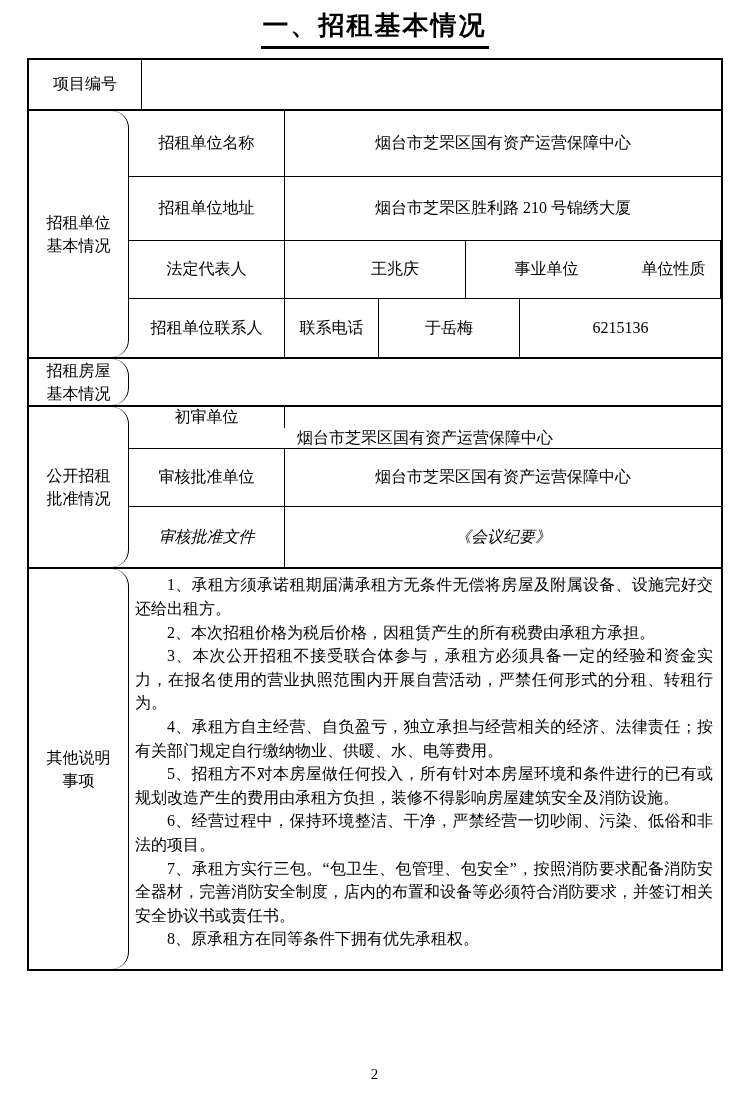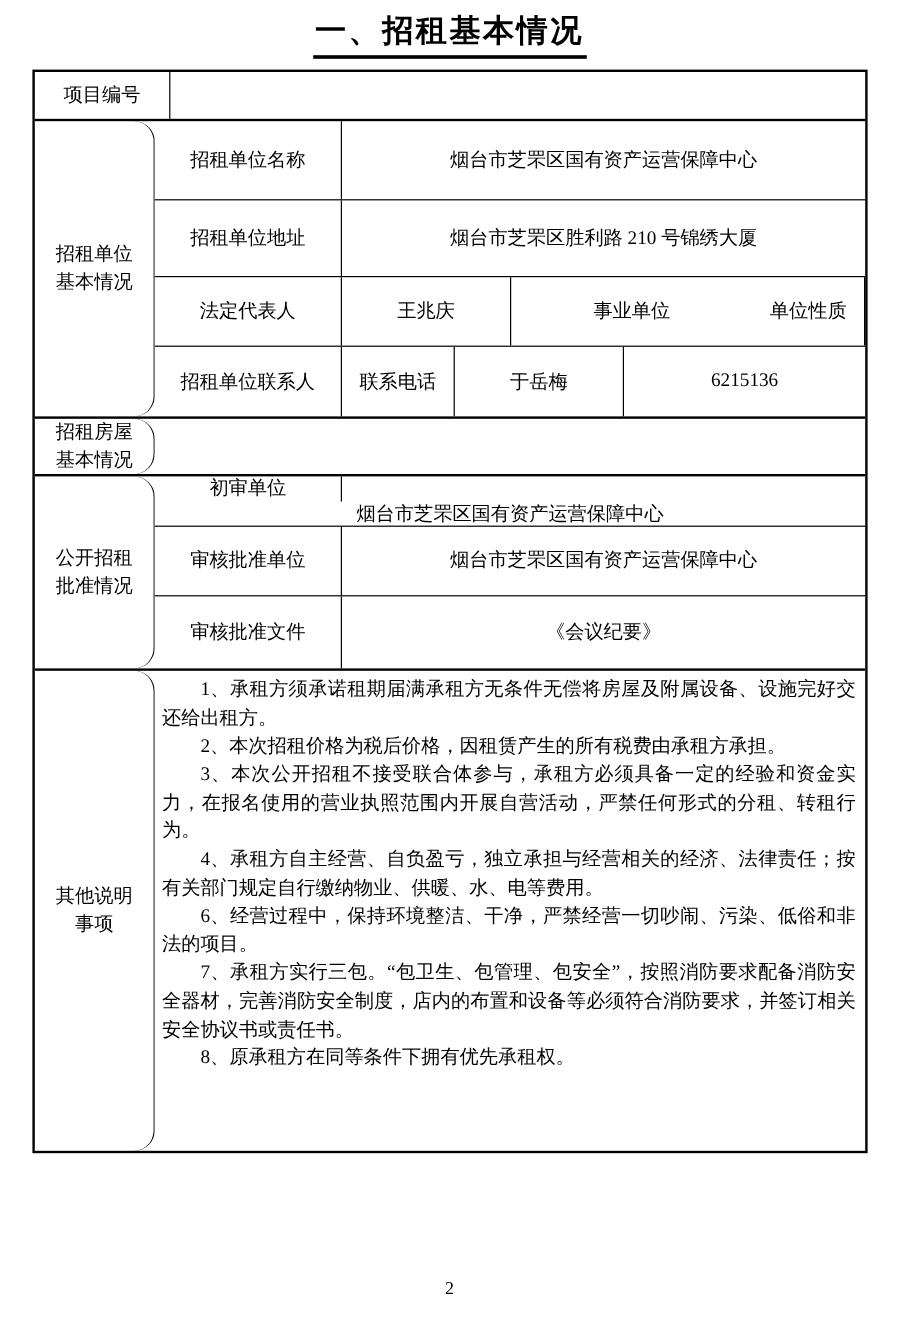--- a/index.html
+++ b/index.html
@@ -53,30 +53,30 @@
   .grow { flex: 1 1 auto; }
   
   .w-rowlabel1 { width: 113px; flex: none; }
   .w-grouplabel { width: 100px; flex: none; border-radius: 17px; }
   .w-fieldlabel { width: 156px; flex: none; }
   .w-val-a { width: 141px; flex: none; }
   .w-lbl-b { width: 94px;  flex: none; }
   .w-val-c { width: 162px; flex: none; }
   .w-lbl-d { width: 129px; flex: none; }
   
-  .h-r1  { height: 41px; }
+  .h-r1  { height: 51px; }
   .h-r2  { height: 66px; }
   .h-r3  { height: 64px; }
-  .h-r4  { height: 58px; }
+  .h-r4  { height: 58px; gap: 40px; }
   .h-r5  { height: 58px; }
   .h-r6  { height: 54px; }
   .h-r7  { height: 62px; }
   .h-r8  { height: 42px; flex-direction: column; }
   .h-r9  { height: 58px; }
-  .h-r10 { height: 60px; }
+  .h-r10 { height: 60px; font-style: italic; }
   .group-body { display: flex; flex-direction: column; flex: 1 1 auto; }
   .group-body .trow:last-child { border-bottom: none; }
   .notes-cell {
     display: block;
     text-align: left;
     padding: 4px 8px 4px 6px;
     min-height: 400px;
   }
   .notes-cell p {
     font-size: 16px;
@@ -165,20 +165,21 @@
 
     <div class="trow last">
       <div class="cell w-grouplabel">
         <span class="wrap4">其他说明事项</span>
       </div>
       <div class="cell grow end notes-cell">
         <p>1、承租方须承诺租期届满承租方无条件无偿将房屋及附属设备、设施完好交还给出租方。</p>
         <p>2、本次招租价格为税后价格，因租赁产生的所有税费由承租方承担。</p>
         <p>3、本次公开招租不接受联合体参与，承租方必须具备一定的经验和资金实力，在报名使用的营业执照范围内开展自营活动，严禁任何形式的分租、转租行为。</p>
         <p>4、承租方自主经营、自负盈亏，独立承担与经营相关的经济、法律责任；按有关部门规定自行缴纳物业、供暖、水、电等费用。</p>
+        <p>5、招租方不对本房屋做任何投入，所有针对本房屋环境和条件进行的已有或规划改造产生的费用由承租方负担，装修不得影响房屋建筑安全及消防设施。</p>
         <p>6、经营过程中，保持环境整洁、干净，严禁经营一切吵闹、污染、低俗和非法的项目。</p>
         <p>7、承租方实行三包。“包卫生、包管理、包安全”，按照消防要求配备消防安全器材，完善消防安全制度，店内的布置和设备等必须符合消防要求，并签订相关安全协议书或责任书。</p>
         <p>8、原承租方在同等条件下拥有优先承租权。</p>
       </div>
     </div>
 
   </div>
 
   <div class="page-number">2</div>
 

